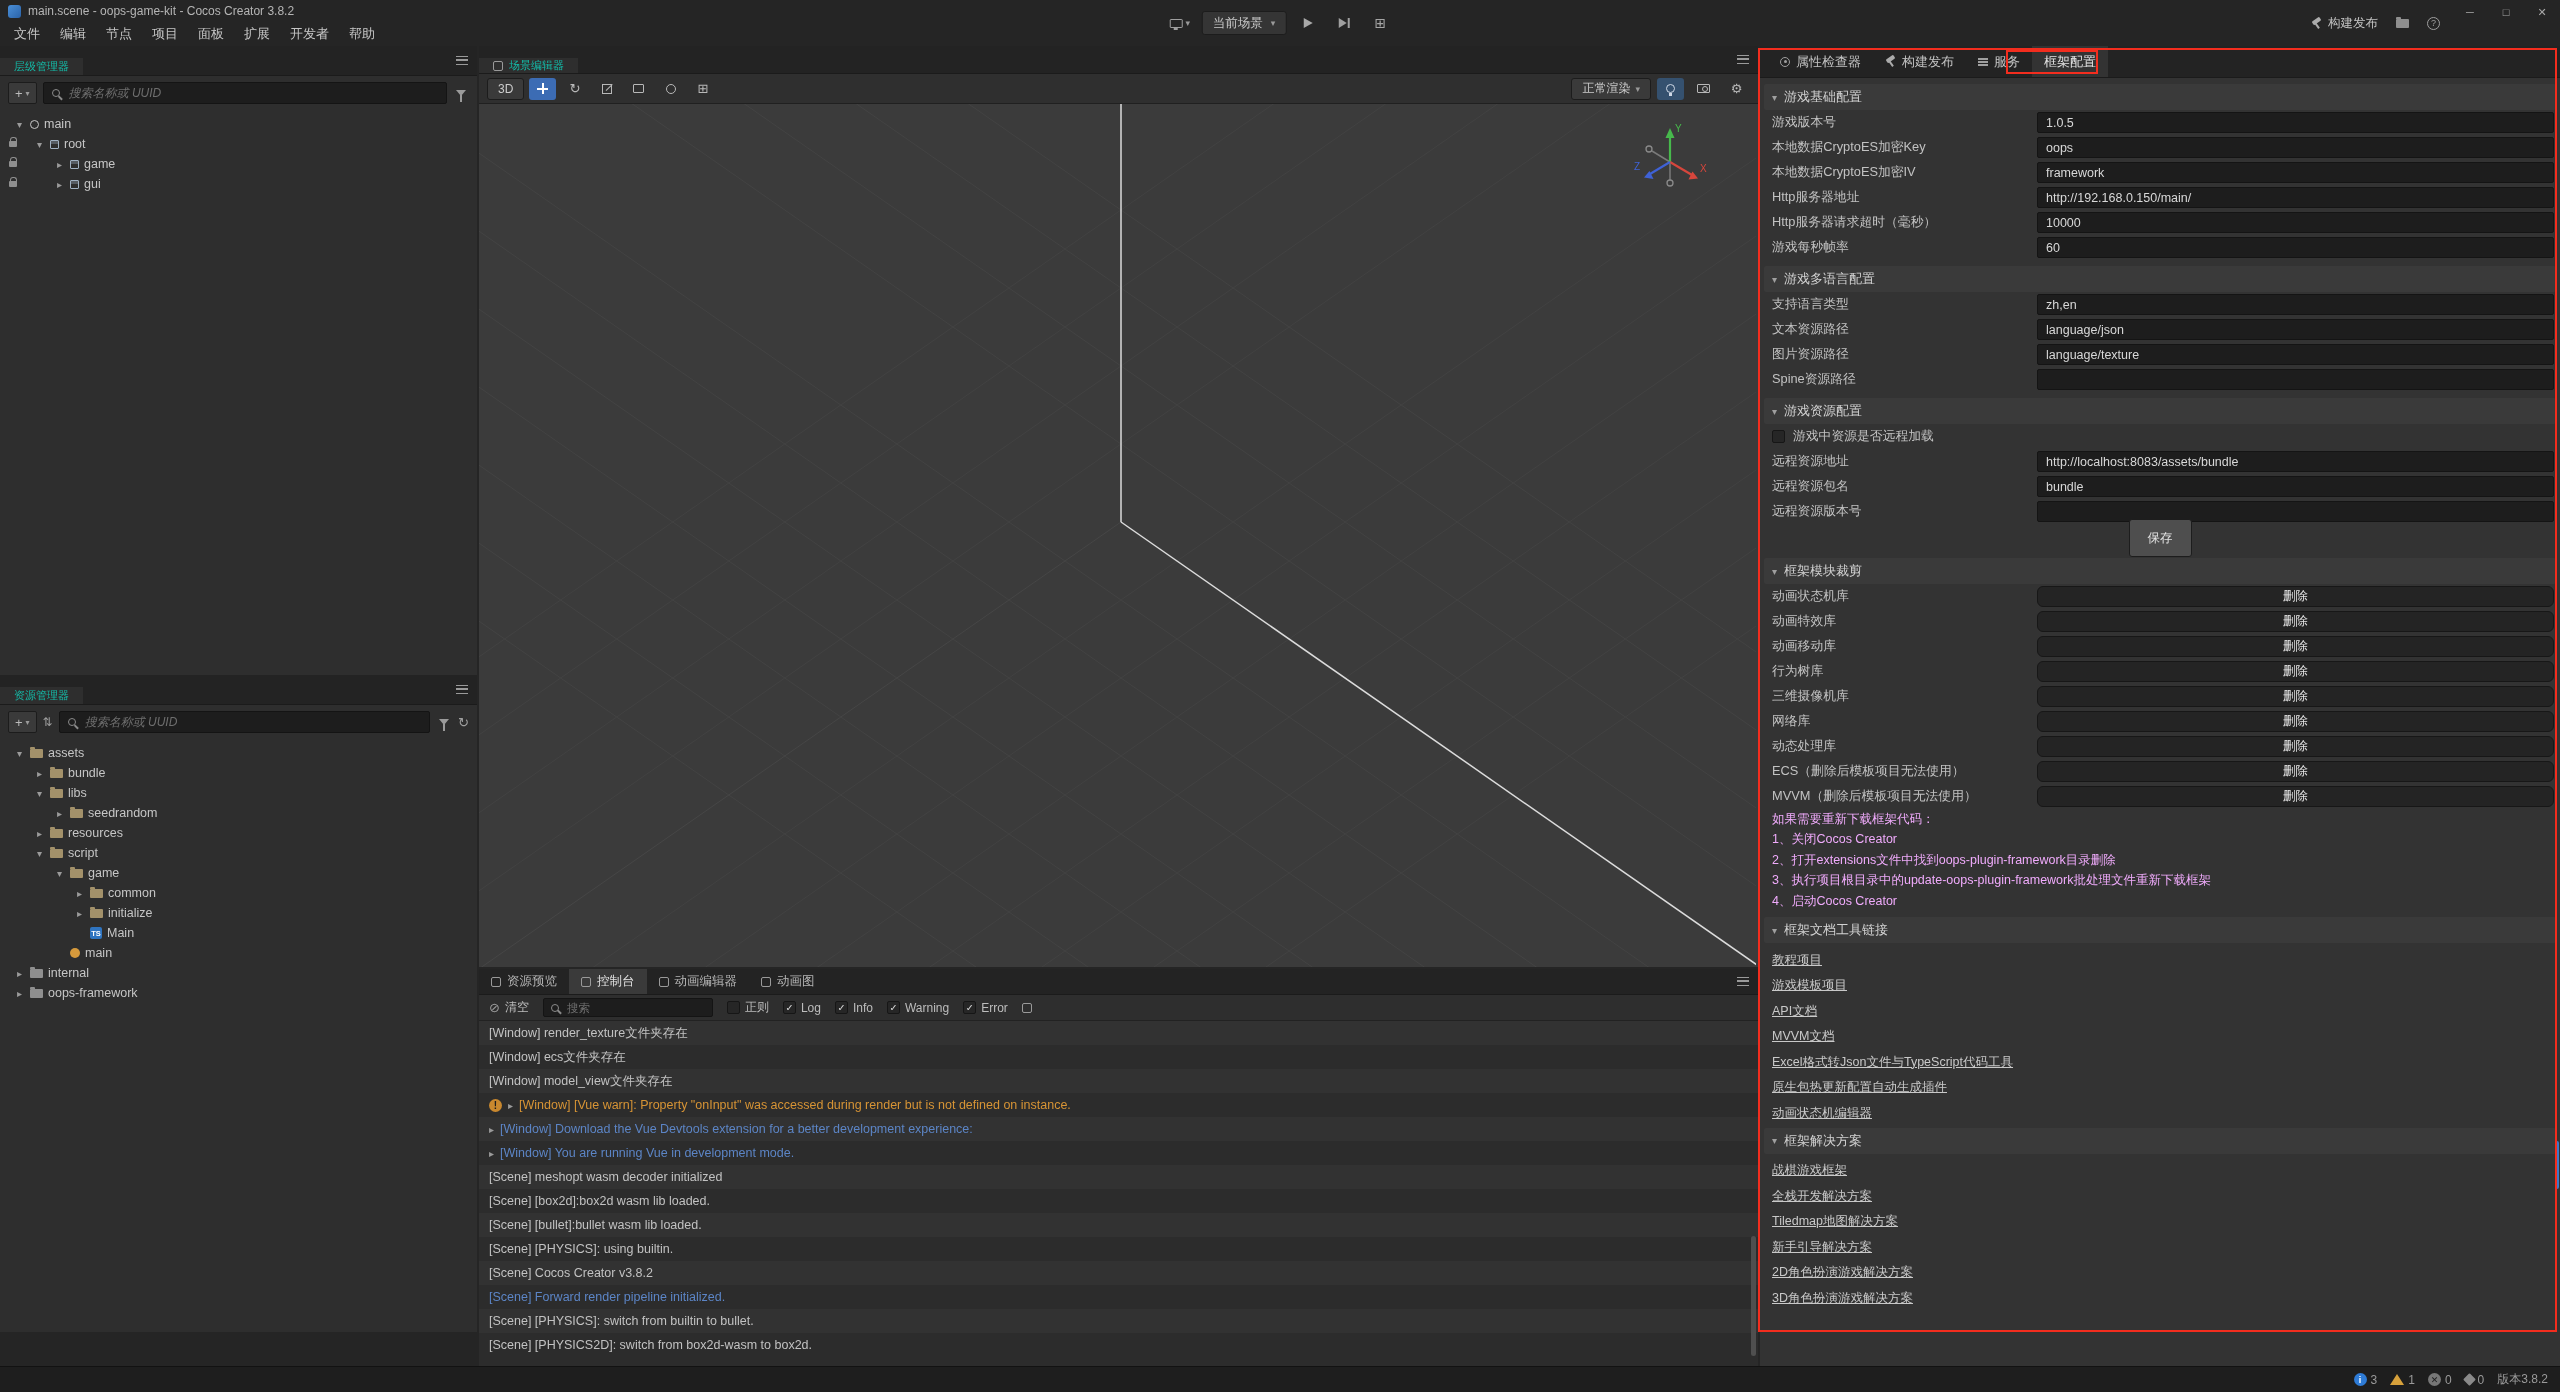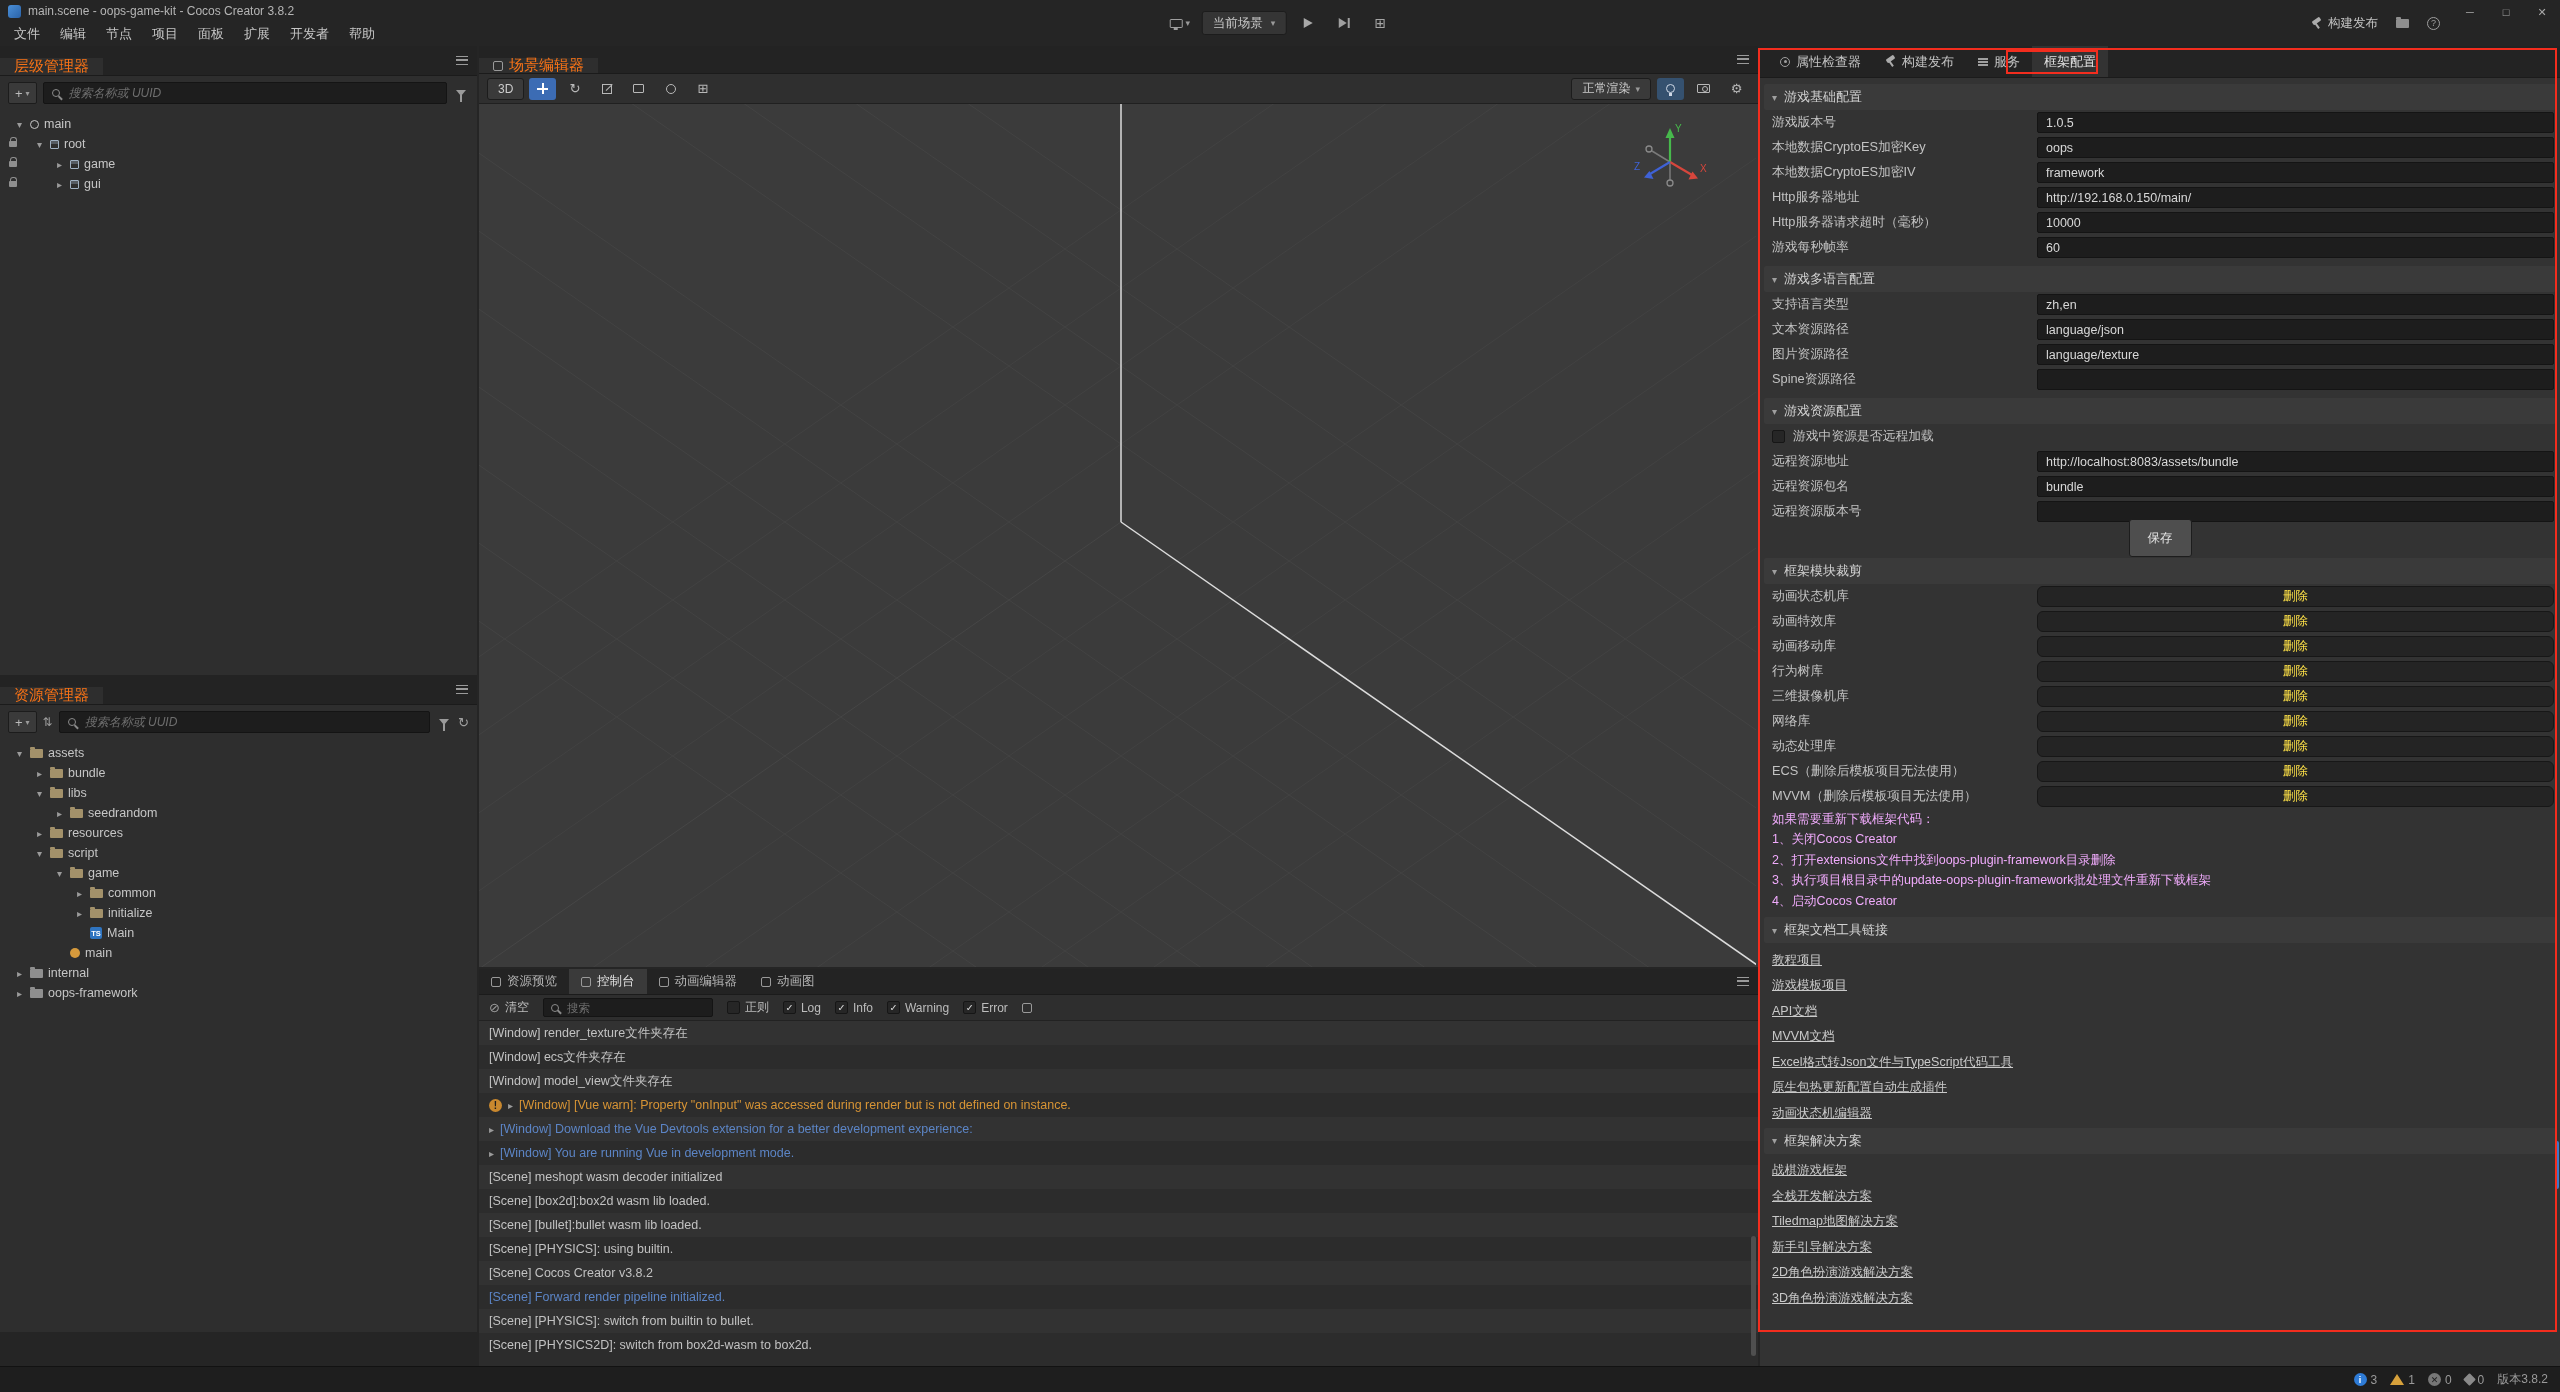--- a/index.html
+++ b/index.html
@@ -33,21 +33,21 @@
   .icon-hammer::before{content:'';position:absolute;top:1px;left:1px;width:9px;height:4px;background:#ababab;border-radius:1px;transform:rotate(-35deg);}
   .icon-hammer::after{content:'';position:absolute;top:4px;left:5px;width:2px;height:7px;background:#ababab;transform:rotate(-35deg);}
   .icon-folder{width:13px;height:9px;background:#a3916a;border-radius:1px;position:relative;flex:none;}
   .icon-folder::before{content:'';position:absolute;top:-2px;left:0;width:5px;height:2px;background:inherit;border-radius:1px 1px 0 0;}
   .icon-folder.gray{background:#8f8f8f;}
   .icon-help{width:13px;height:13px;border-radius:50%;border:1.5px solid #9f9f9f;color:#9f9f9f;font-size:9px;display:flex;align-items:center;justify-content:center;}
 
   
   .panel{position:absolute;background:#2e2e2e;display:flex;flex-direction:column;overflow:hidden;}
   .tabstrip{height:30px;background:#232323;display:flex;align-items:stretch;border-bottom:1px solid #1b1b1b;flex:none;}
-  .ptab{display:flex;align-items:center;gap:6px;padding:0 14px;background:#2e2e2e;font-size:15px;color:#f97316;cursor:pointer;margin-top:12px;}
+  .ptab{display:flex;align-items:center;gap:6px;padding:0 14px;background:#2e2e2e;font-size:11px;color:#14b8a6;cursor:pointer;margin-top:12px;}
   .strip-spacer{flex:1;}
   .strip-btn{width:30px;display:flex;align-items:center;justify-content:center;cursor:pointer;}
   .icon-menu{width:12px;height:9px;border-top:1.5px solid #9a9a9a;border-bottom:1.5px solid #9a9a9a;position:relative;}
   .icon-menu::after{content:'';position:absolute;left:0;right:0;top:2.2px;height:1.5px;background:#9a9a9a;}
 
   
   .search-row{height:34px;display:flex;align-items:center;gap:6px;padding:0 8px;flex:none;}
   .sq-btn{height:22px;display:flex;align-items:center;gap:3px;padding:0 6px;background:#3a3a3a;border:1px solid #1c1c1c;border-radius:2px;color:#bbb;font-size:13px;cursor:pointer;}
   .sq-btn .tb-caret{font-size:8px;}
   .search-input{flex:1;height:22px;background:#1d1d1d;border:1px solid #141414;border-radius:2px;display:flex;align-items:center;gap:7px;padding:0 8px;}
@@ -123,21 +123,21 @@
   .icon-inspect::after{content:'';position:absolute;left:2.5px;top:2.5px;width:3px;height:3px;border-radius:50%;background:#9f9f9f;}
   .icon-service{width:10px;height:8px;border-top:2px solid #9f9f9f;border-bottom:2px solid #9f9f9f;position:relative;}
   .icon-service::after{content:'';position:absolute;left:0;right:0;top:1.5px;height:2px;background:#9f9f9f;}
   .insp-content{flex:1;padding:0 4px;overflow:hidden;position:relative;background:#333333;}
   .sec-header{height:26px;margin-top:6px;background:#3a3a3a;border-radius:2px;display:flex;align-items:center;gap:7px;padding:0 8px;font-size:13px;color:#d2d2d2;cursor:pointer;}
   .sec-chev{font-size:10px;color:#9f9f9f;}
   .prop-row{height:25px;display:flex;align-items:center;}
   .prop-label{width:273px;padding-left:8px;font-size:12.8px;color:#c2c2c2;white-space:nowrap;overflow:hidden;flex:none;}
   .prop-field{flex:1;margin-right:2px;}
   .prop-field input{width:100%;height:21px;background:#1d1d1d;border:1px solid #141414;border-radius:2px;color:#d8d8d8;font-size:12.5px;padding:0 8px;font-family:inherit;outline:none;}
-  .module-bar{flex:1;height:21px;background:#242424;border:1px solid #171717;border-radius:6px;display:flex;align-items:center;justify-content:center;margin-right:2px;color:#fde047;font-size:12.5px;cursor:pointer;}
+  .module-bar{flex:1;height:21px;background:#242424;border:1px solid #171717;border-radius:6px;display:flex;align-items:center;justify-content:center;margin-right:2px;color:#e5e5e5;font-size:12.5px;cursor:pointer;}
   .cb-row{height:25px;display:flex;align-items:center;gap:8px;padding-left:8px;font-size:12.8px;color:#c2c2c2;}
   .note-row{line-height:20.4px;padding-left:8px;font-size:12.5px;color:#f0abfc;white-space:nowrap;}
   .link-row{height:25.5px;display:flex;align-items:flex-end;padding-left:8px;}
   .link-row a{color:#c9c9c9;font-size:12.5px;text-decoration:underline;cursor:pointer;white-space:nowrap;}
   .save-row{height:28px;display:flex;align-items:center;justify-content:center;}
   .save-btn{background:#4e4e4e;border:1px solid #1d1d1d;color:#e2e2e2;font-size:12.5px;height:38px;padding:0 18px;border-radius:3px;cursor:pointer;font-family:inherit;}
 
   
   .statusbar{position:absolute;left:0;right:0;bottom:0;height:26px;background:#1e1e1e;border-top:1px solid #121212;display:flex;align-items:center;justify-content:flex-end;gap:13px;padding-right:12px;font-size:12px;color:#9a9a9a;}
   .st-item{display:flex;align-items:center;gap:4px;cursor:pointer;}

